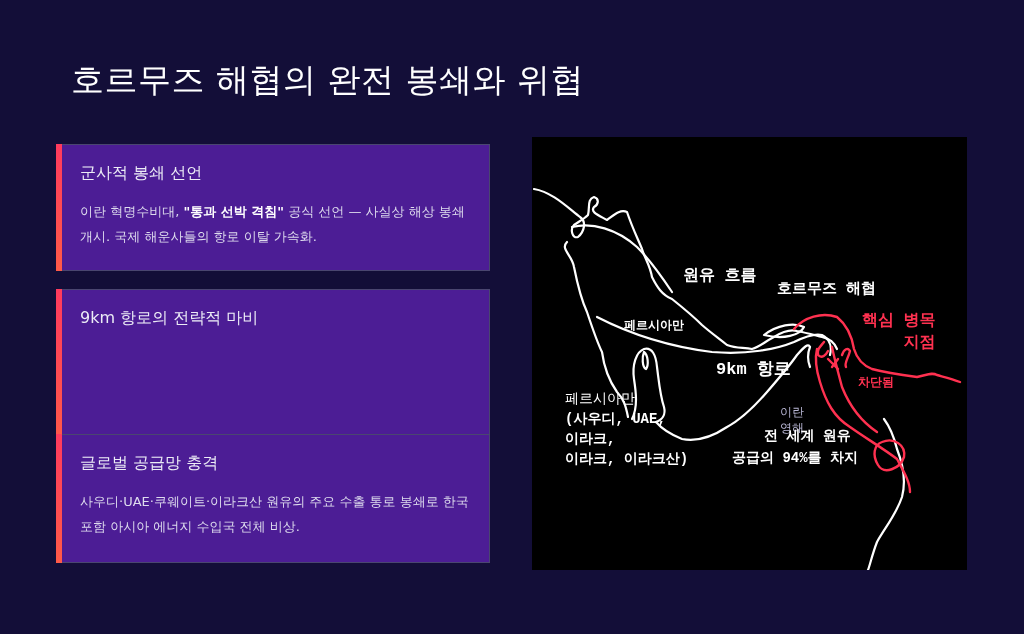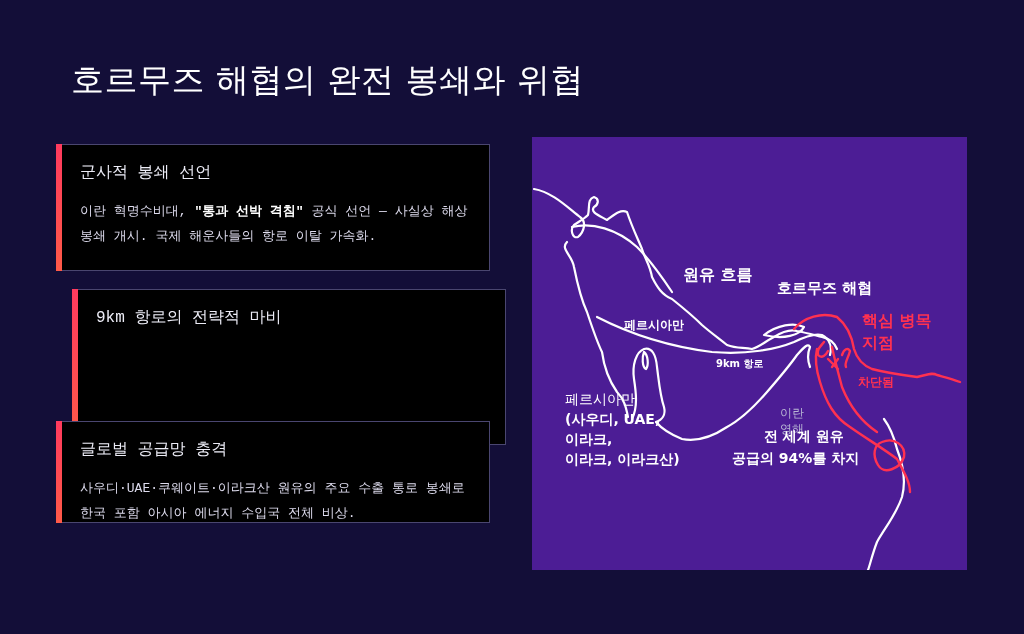--- a/index.html
+++ b/index.html
@@ -11,44 +11,44 @@
     position:relative;
   }
   .page-title {
     position:absolute; left:59px; top:44px;
     font-size:33px; font-weight:400; color:#ffffff; letter-spacing:0.5px;
     margin:12px; line-height:48px;
   }
   .card {
     position:absolute; left:56px; width:434px;
     border:1.5px solid #4a4670; border-left:none;
-    background:#000000;
+    background:#4c1d95;
     box-sizing:border-box;
     padding:16px 20px 0 24px;
-    font-family:Liberation Mono, monospace;
   }
   .card .accent {
     position:absolute; left:0; top:-1px; bottom:-1px; width:6px;
     background:linear-gradient(#ff3a5e,#ff5a48);
   }
   .card h3 {
     margin:0; font-size:16px; font-weight:400; color:#ececf6; line-height:24px;
   }
   .card p {
     margin:14px 0 0 0; font-size:13px; line-height:25px; color:#dedcee;
   }
   .card p b { font-weight:bold; color:#ffffff; }
   .card p .hl { color:#ff3d5a; }
   #card1 { top:144px; height:127px; }
-  #card2 { top:289px; height:156px;margin-left:16px; }
-  #card3 { top:421px; height:102px; }
+  #card2 { top:289px; height:156px; }
+  #card3 { top:434px; height:129px; }
 
   .map {
     position:absolute; left:532px; top:137px; width:435px; height:433px;
-    background:#4c1d95;
+    background:#000000;
+    font-family:Liberation Mono, monospace;
   }
   .map svg { position:absolute; left:0; top:0; }
   .lbl { position:absolute; white-space:nowrap; font-weight:bold; color:#ffffff; }
   .lbl.red { color:#ff3150; }
   .lbl.muted { color:#b8b6d4; font-weight:normal;margin-top:28px; }
 </style>
 </head>
 <body>
 
 <h1 class="page-title">호르무즈 해협의 완전 봉쇄와 위협</h1>
@@ -105,19 +105,19 @@
       <path d="M285,212 C283,220 284,232 288,245 C294,265 302,280 318,290 C335,302 352,312 365,322 C372,335 378,345 378,355"></path>
       <path d="M300,210 C302,220 306,235 310,250 C318,270 330,285 345,295"></path>
 
       <path d="M350,305 C362,300 374,308 372,320 C368,332 352,338 346,328 C340,318 342,308 350,305 Z"></path>
     </g>
   </svg>
 
   <span class="lbl" style="left:151px; top:128px; font-size:16px;">원유 흐름</span>
   <span class="lbl" style="left:245px; top:142px; font-size:15px;text-align:right;">호르무즈 해협</span>
   <span class="lbl" style="left:92px; top:180px; font-size:12px;">페르시아만</span>
-  <span class="lbl" style="left:184px; top:220px; font-size:10px;">9km 항로</span>
+  <span class="lbl" style="left:184px; top:220px; font-size:17px;">9km 항로</span>
   <span class="lbl muted" style="left:248px; top:240px; font-size:12px; line-height:16px; text-align:center;"><span>이란</span><br><span>영해</span></span>
-  <span class="lbl red" style="left:330px; top:173px; font-size:16px; line-height:22px; text-align:left;"><span>핵심 병목</span><br><span>지점</span></span>
+  <span class="lbl red" style="left:330px; top:173px; font-size:16px; line-height:22px; text-align:right;"><span>핵심 병목</span><br><span>지점</span></span>
   <span class="lbl red" style="left:326px; top:237px; font-size:12px;">차단됨</span>
   <span class="lbl" style="left:33px; top:252px; font-size:14px; line-height:20px;"><span style="font-weight:normal;">페르시아만</span><br><span>(사우디, UAE,</span><br><span>이라크,</span><br><span>이라크, 이라크산)</span></span>
   <span class="lbl" style="left:200px; top:288px; font-size:14px; line-height:22px; "><span style="margin-left:32px;">전 세계 원유</span><br><span>공급의 94%를 차지</span></span>
 </div>
 
 </body></html>

